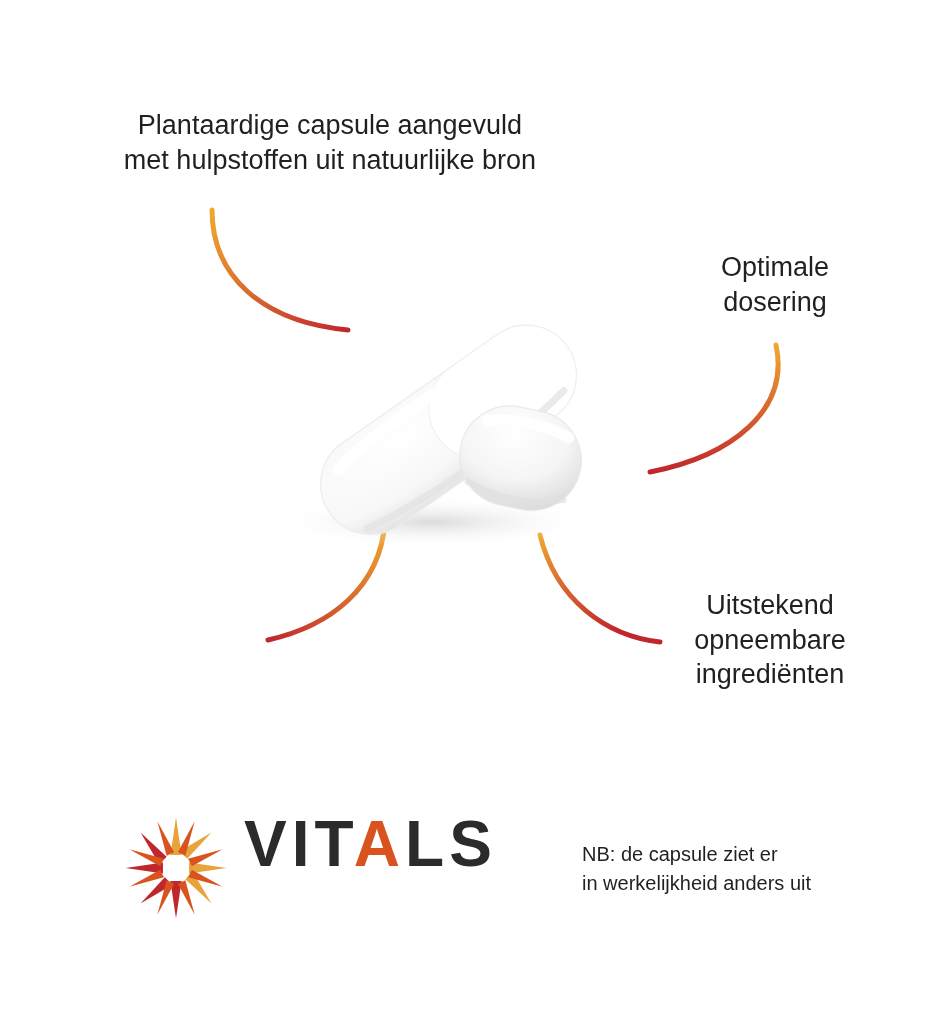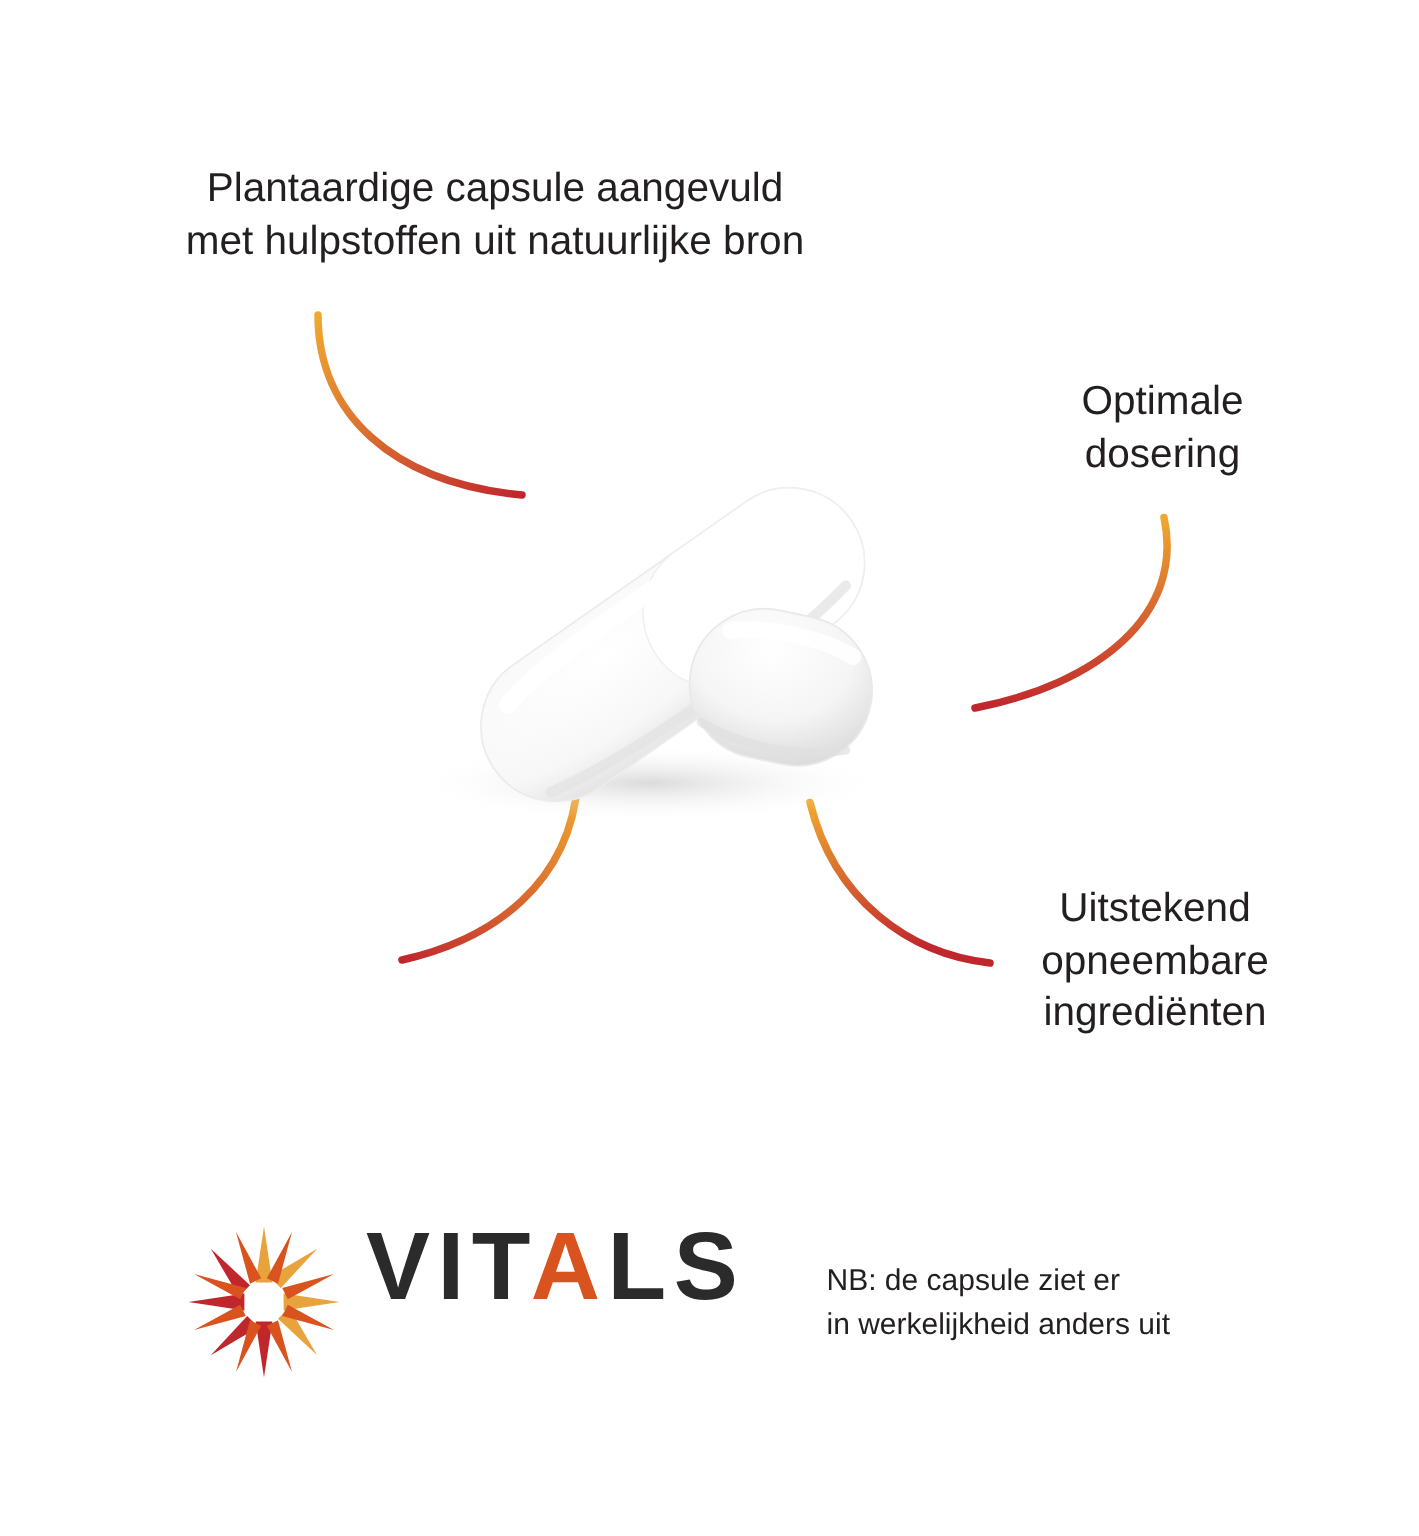--- a/index.html
+++ b/index.html
@@ -83,21 +83,21 @@
     color: #2b2b2b;
     margin-left: 12px;
     line-height: 1;
     white-space: nowrap;
   }
   #logo-text .dot {
     color: #d9531e;
   }
   #note {
     position: absolute;
-    left: 551px;
+    left: 582px;
     top: 840px;
     width: 330px;
     font-size: 20px;
     line-height: 1.45;
     color: #231f20;
     white-space: pre-line;
   }
 </style>
 </head>
 <body>

